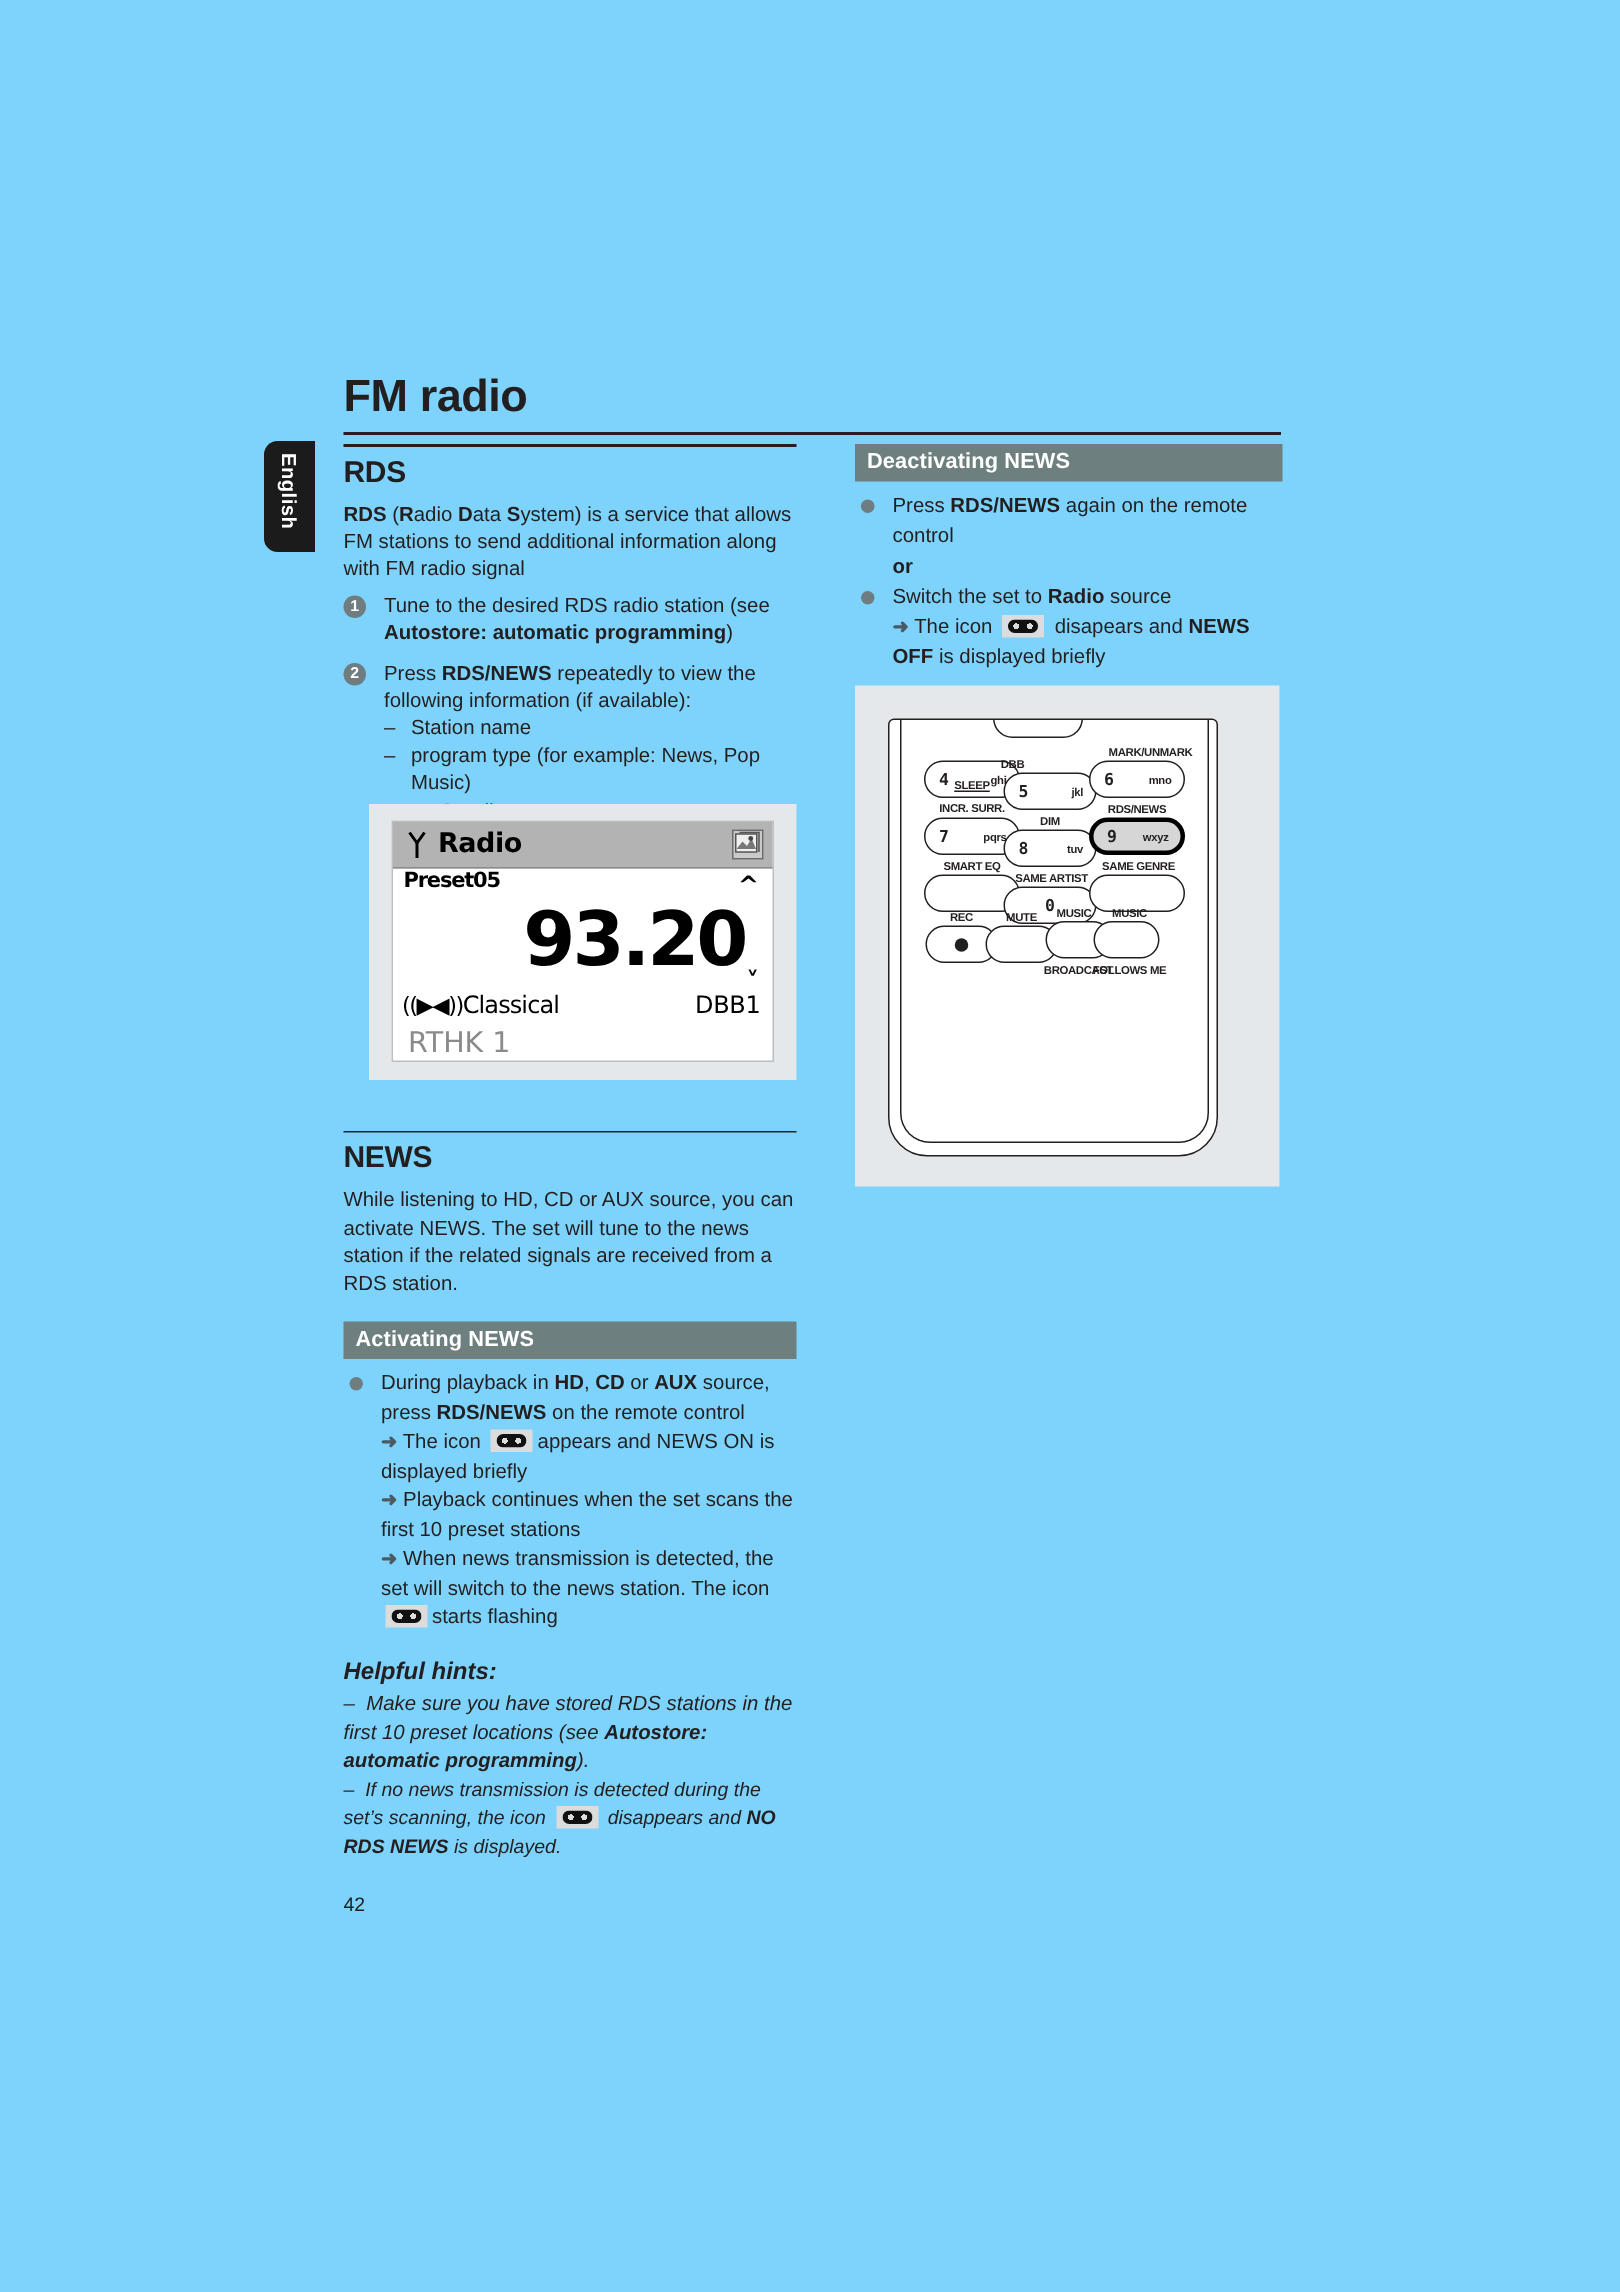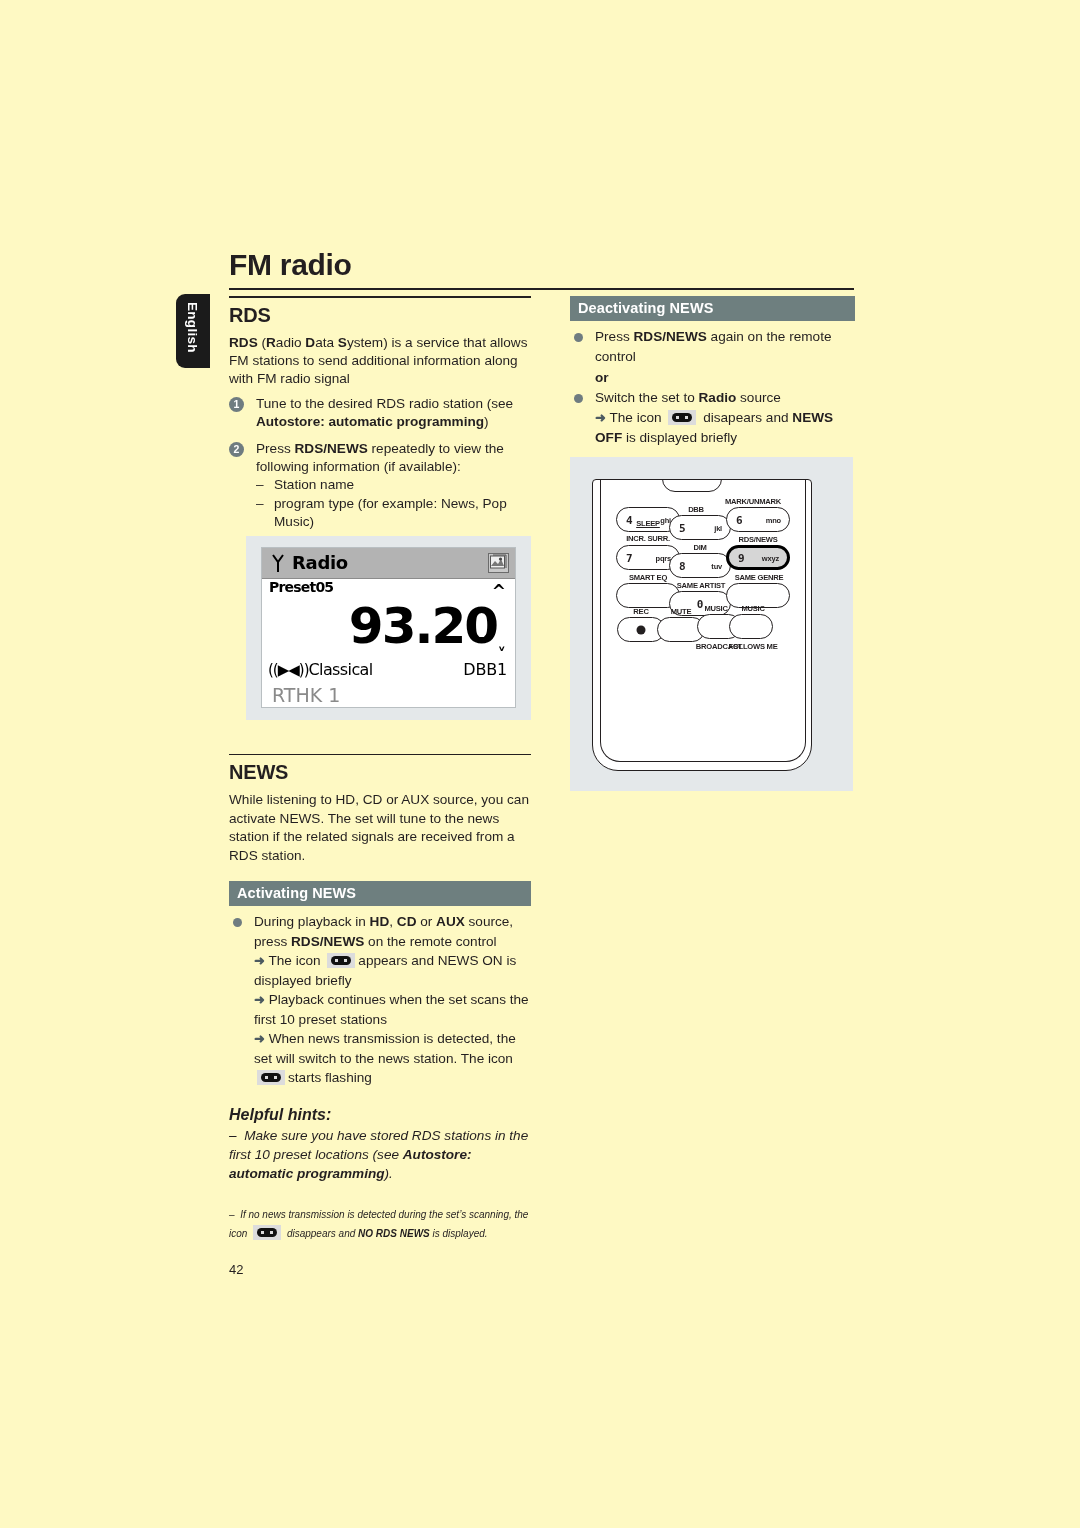--- a/index.html
+++ b/index.html
@@ -12,21 +12,21 @@
     height: 1528px;
     position: relative;
     font-family: "Liberation Sans", sans-serif;
     color: #231f20;
     -webkit-font-smoothing: antialiased;
   }
 
   .page {
     position: absolute;
     inset: 0;
-    background: #fef9c3;
+    background: #7dd3fc;
   }
 
   
   #page-title {
     position: absolute;
     left: 229px;
     top: 248px;
     font-size: 30px;
     font-weight: bold;
     letter-spacing: -0.3px;
@@ -444,21 +444,21 @@
     </div>
 
     <div style="height:18px"></div>
 
     <p class="bi" style="font-size:16px;margin:0 0 2px 0;">Helpful hints:</p>
 
     <div class="i" style="font-size:13.6px;line-height:19px;">
       <span>–&nbsp;&nbsp;</span><span>Make sure you have stored RDS stations in the first 10 preset locations (see </span><span class="b">Autostore: automatic programming</span><span>).</span>
     </div>
 
-    <div class="i" style="font-size:10px;line-height:19px;margin-top:22px;">
+    <div class="i" style="font-size:13px;line-height:19px;">
       <span>–&nbsp;&nbsp;</span><span>If no news transmission is detected during the set’s scanning,  the icon </span><span class="newsicon"></span><span> disappears and </span><span class="b">NO RDS NEWS</span><span> is displayed.</span>
     </div>
 
   </div>
 
   <div id="lcd-figure">
     <div id="lcd-screen">
       <div id="lcd-titlebar"></div>
       <div id="lcd-antenna-icon">
         <svg width="16" height="20" viewBox="0 0 16 20">
@@ -514,27 +514,27 @@
     <div id="remote-body">
 
       <div class="rbtn" style="left:69px; top:-14px; width:60px; height:26px;"></div>
 
       <div class="rlabel" style="left:18px; top:17px; width:74px;margin-top:37px;">INCR. SURR.</div>
       <div class="rbtn" style="left:23px; top:27px; width:64px; height:25px;">
         <span class="digit">4</span>
         <span class="letters">ghi</span>
       </div>
 
-      <div class="rlabel" style="left:73px; top:25px; width:60px;">DBB</div>
+      <div class="rlabel" style="left:52px; top:25px; width:60px;">DBB</div>
       <div class="rbtn" style="left:76px; top:35px; width:62px; height:25px;">
         <span class="digit">5</span>
         <span class="letters">jkl</span>
       </div>
 
-      <div class="rlabel" style="left:116px; top:17px; width:88px;">MARK/UNMARK</div>
+      <div class="rlabel" style="left:130px; top:17px; width:88px;">MARK/UNMARK</div>
       <div class="rbtn" style="left:133px; top:27px; width:64px; height:25px;">
         <span class="digit">6</span>
         <span class="letters">mno</span>
       </div>
 
       <div class="rlabel" style="left:25px; top:39px; width:60px;text-decoration:underline;">SLEEP</div>
       <div class="rbtn" style="left:23px; top:65px; width:64px; height:25px;">
         <span class="digit">7</span>
         <span class="letters">pqrs</span>
       </div>

